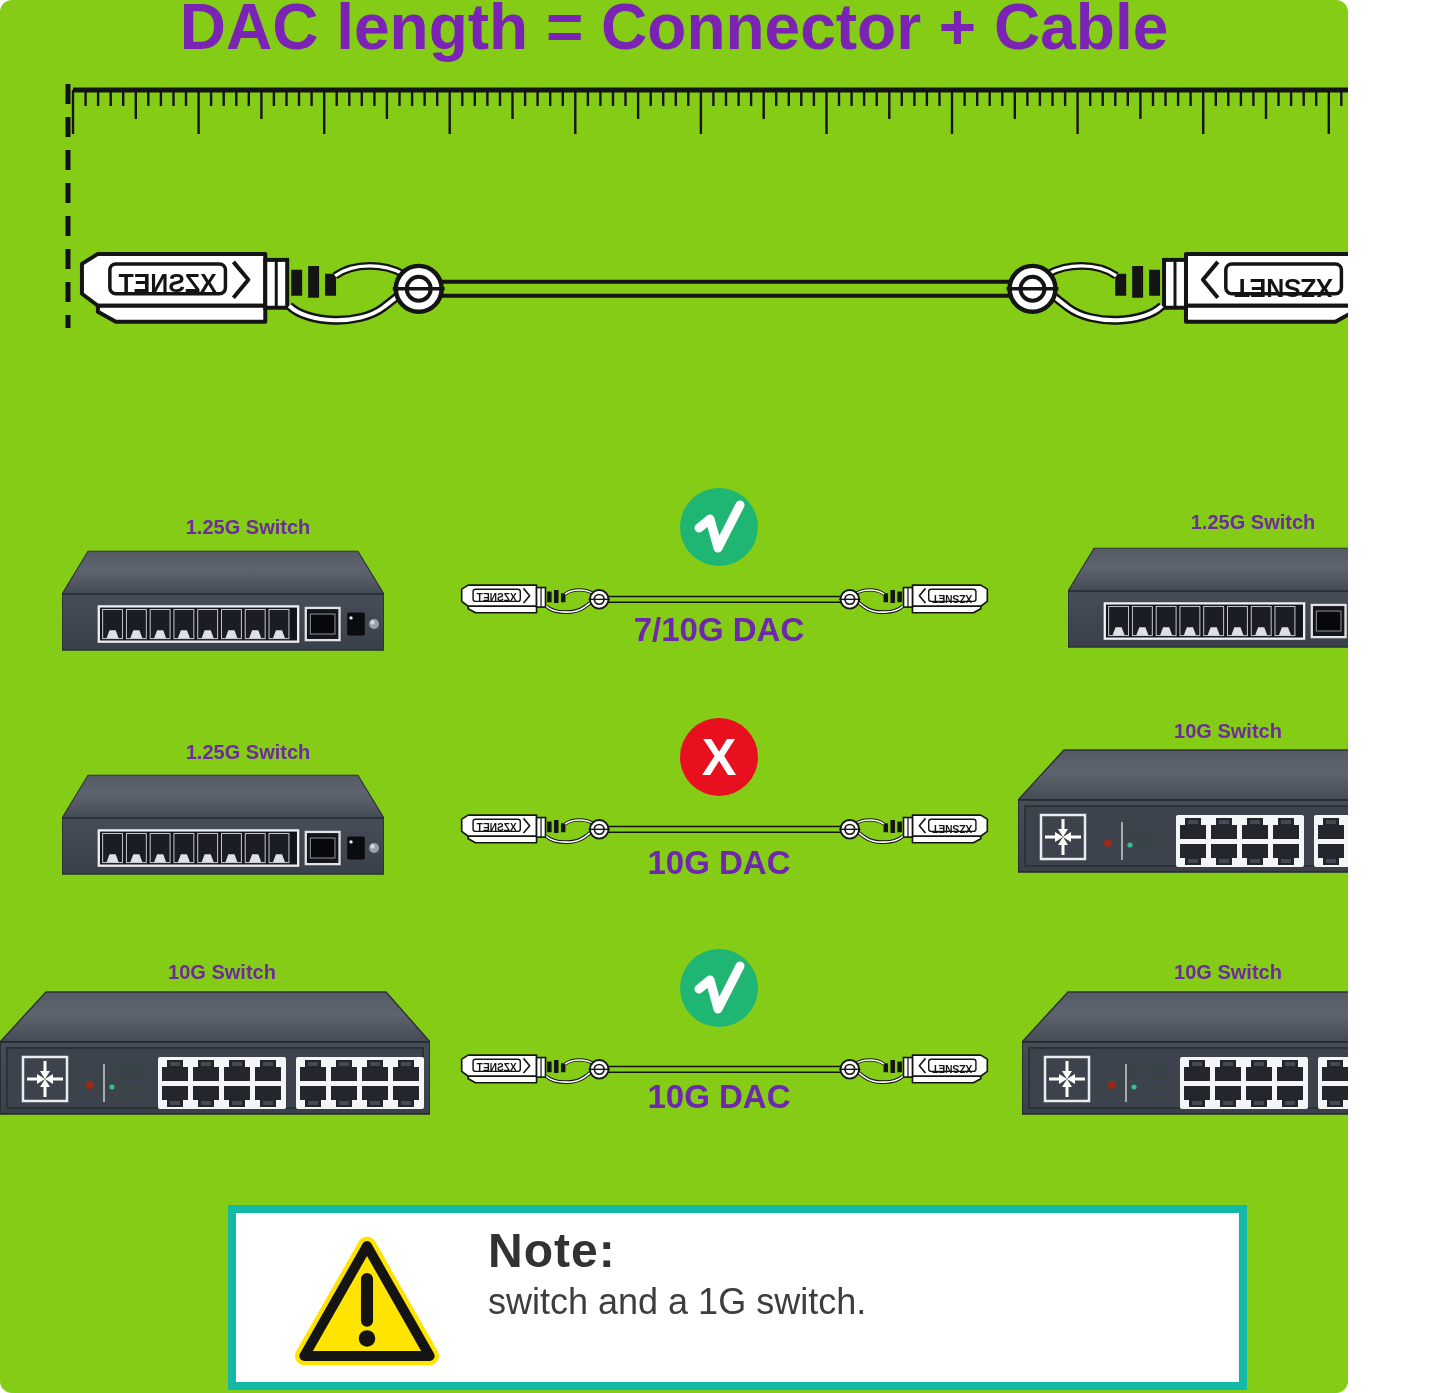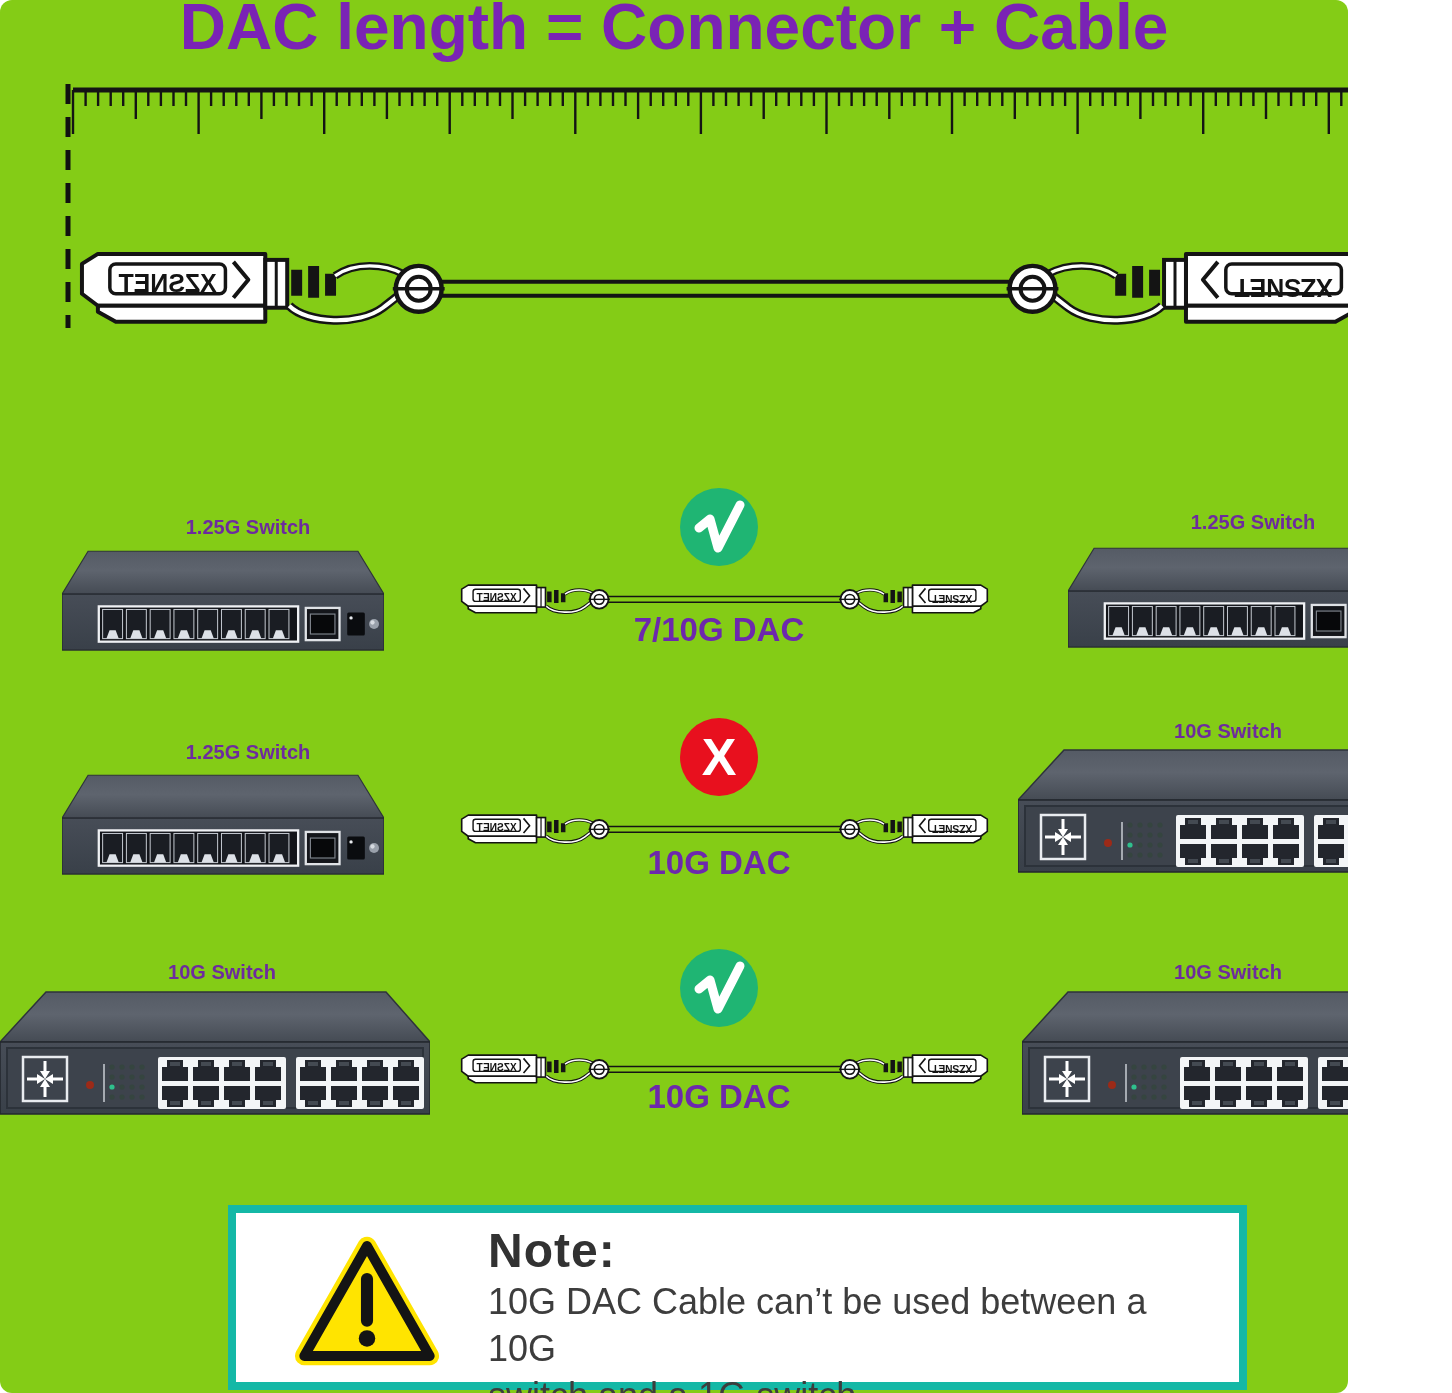--- a/index.html
+++ b/index.html
@@ -332,18 +332,17 @@
 
   <div class="note-box">
     <svg class="warning" viewBox="0 0 130 120">
       <path d="M65,10 L122,110 L8,110 Z" fill="none" stroke="#ffe400" stroke-width="17" stroke-linejoin="round"></path>
       <path d="M65,10 L122,110 L8,110 Z" fill="#ffe400" stroke="#141414" stroke-width="9" stroke-linejoin="round"></path>
       <path d="M65,40 V78" stroke="#141414" stroke-width="11" stroke-linecap="round"></path>
       <circle cx="65" cy="94" r="7.5" fill="#141414"></circle>
     </svg>
     <div class="note-text">
       <div class="note-heading">Note:</div>
-      <div class="note-line">10G DAC Cable can’t be used between a 10G</div>
       <div class="note-line">switch and a 1G switch.</div>
     </div>
   </div>
 
 </div>
 
 </body></html>

